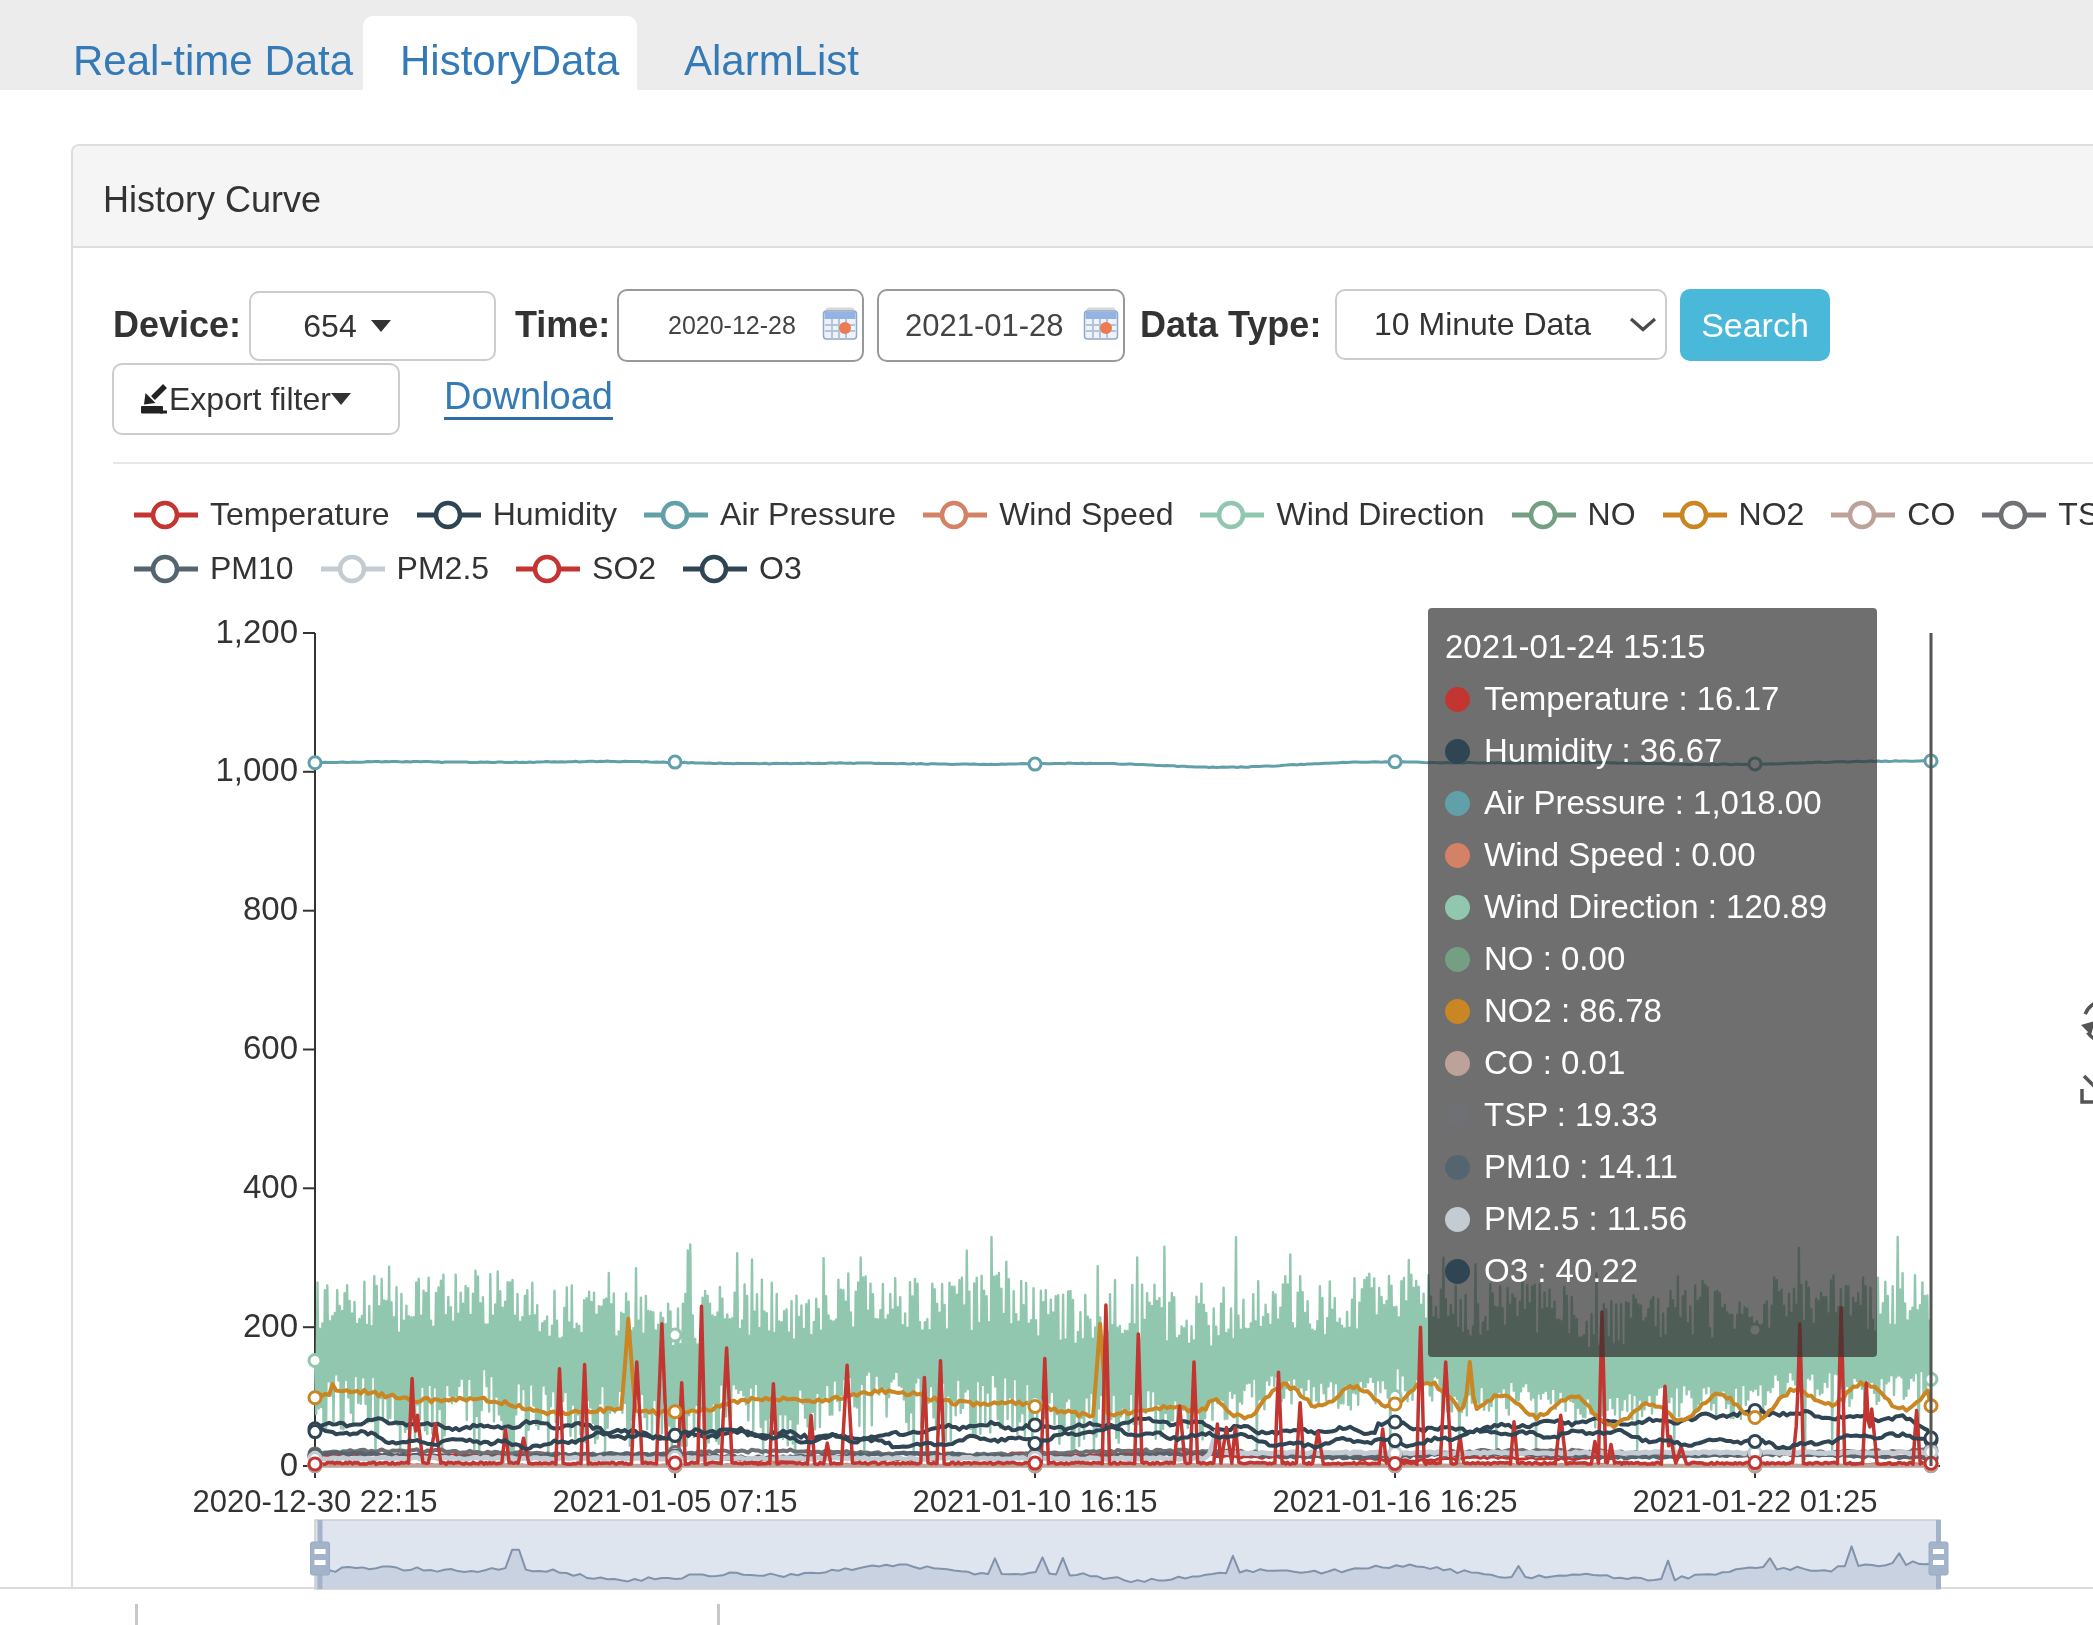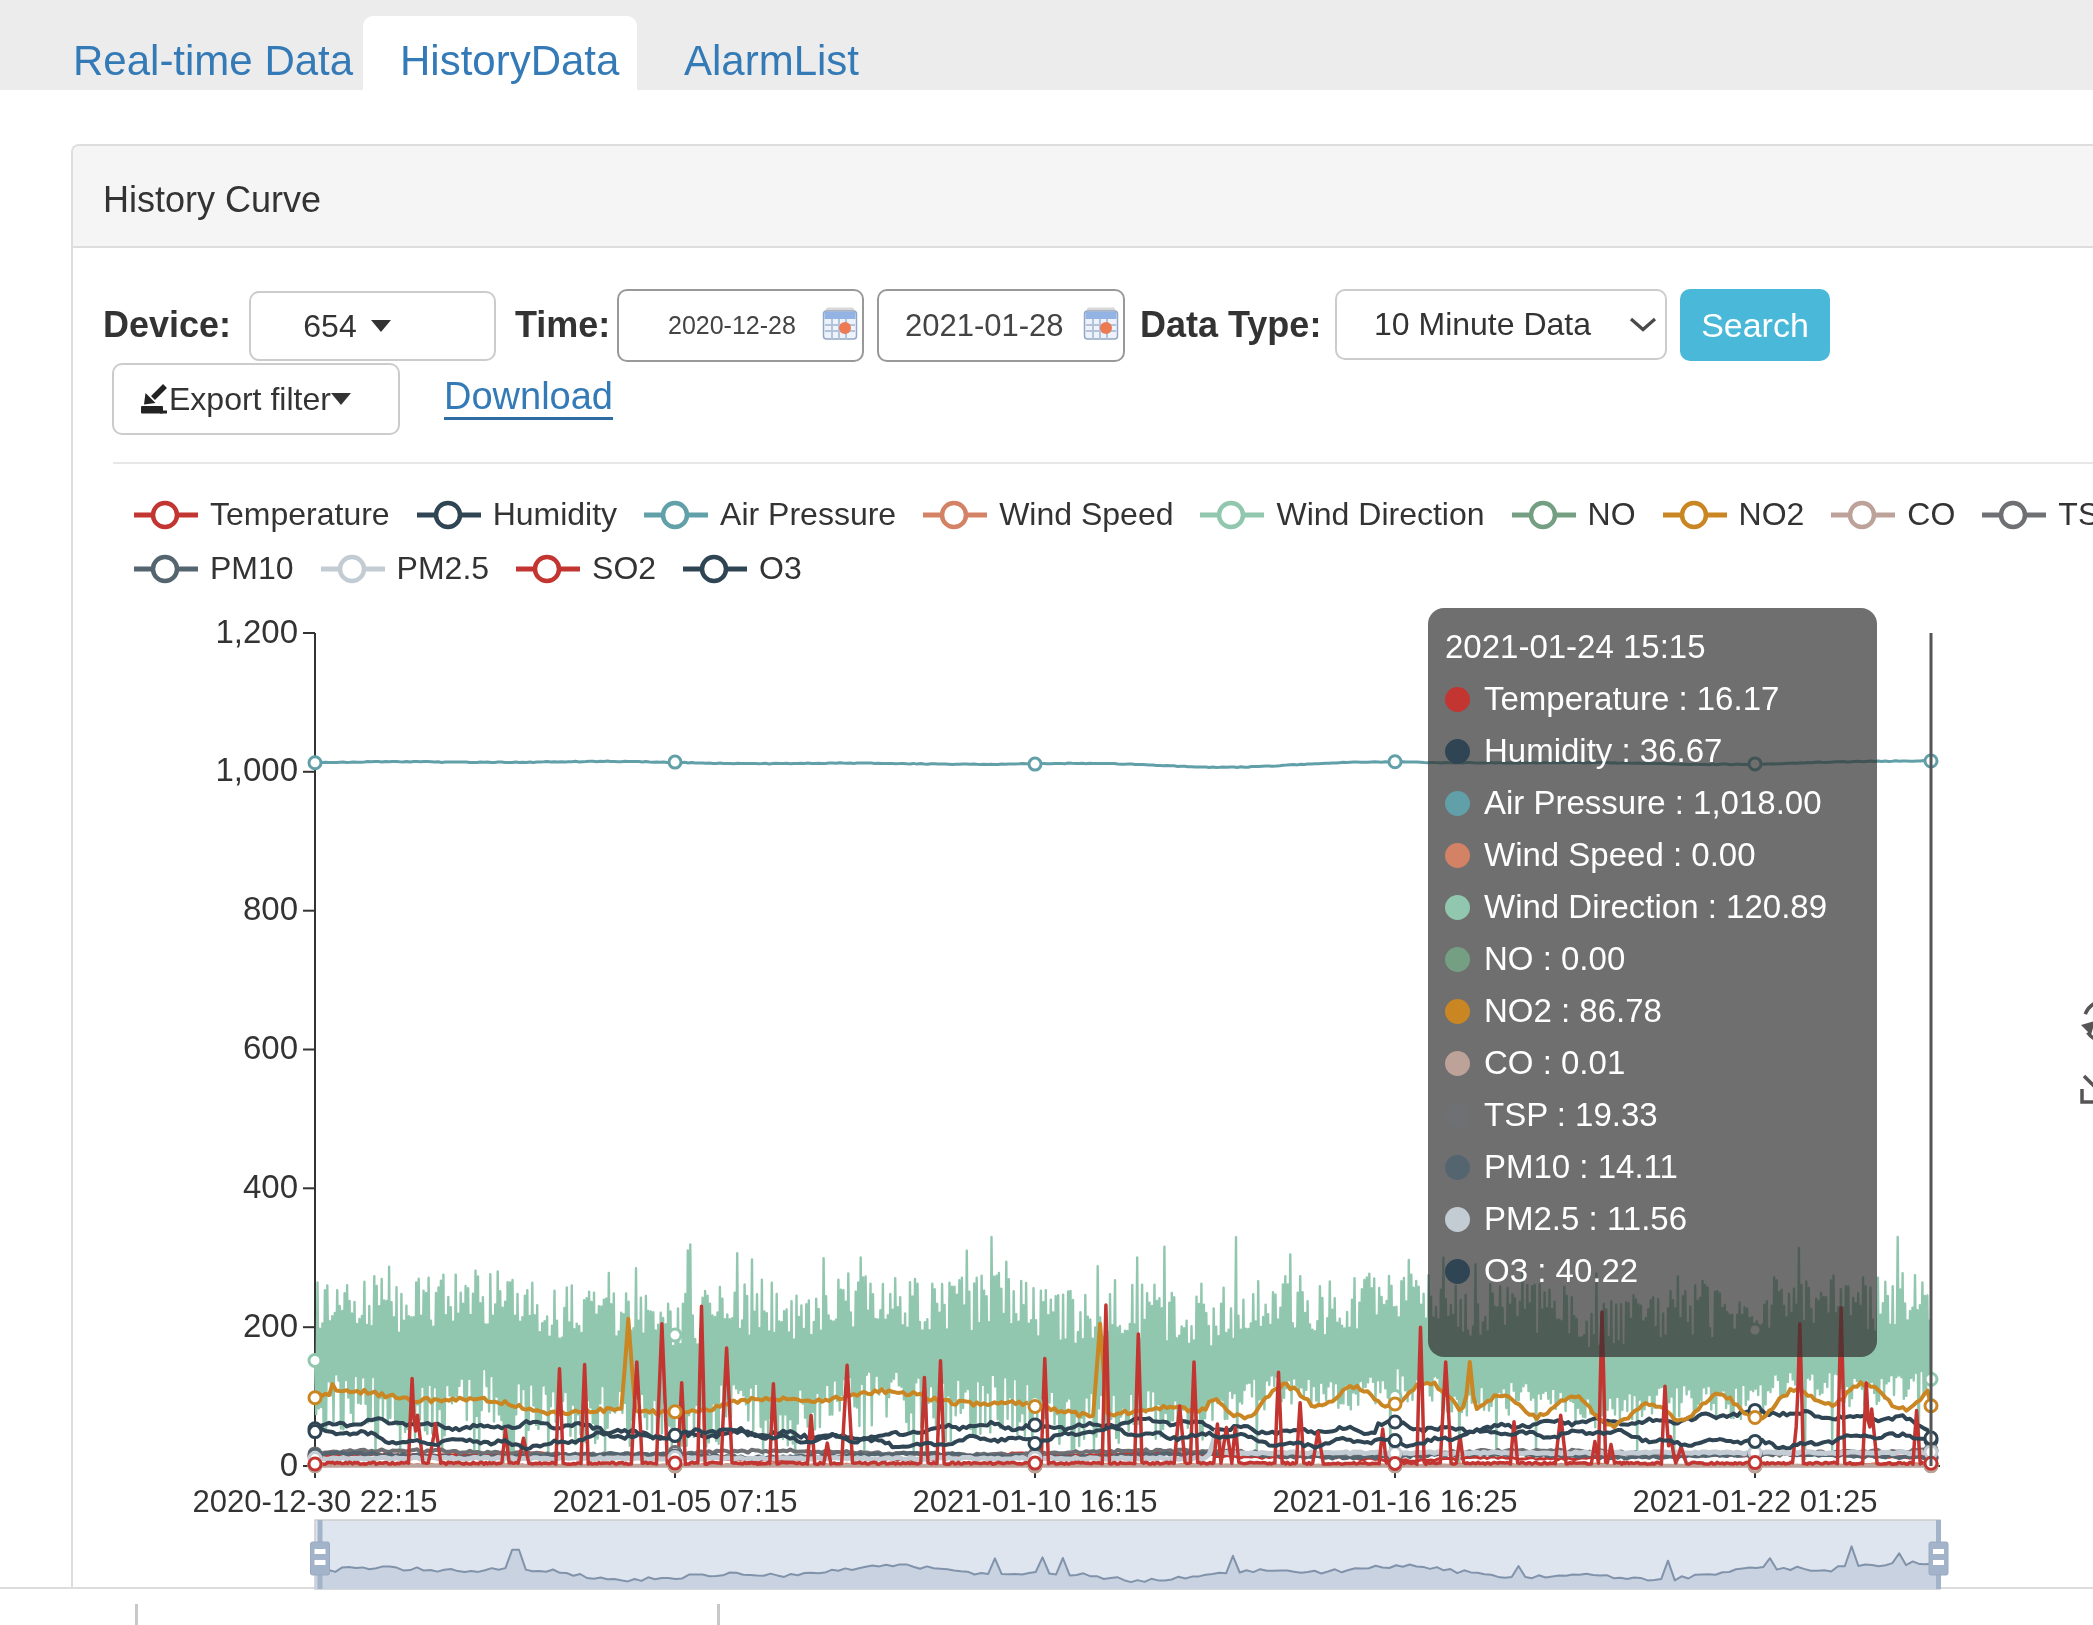--- a/index.html
+++ b/index.html
@@ -8,21 +8,21 @@
 .tabbar { left:0; top:0; width:2093px; height:90px; background:#ececec; }
 .tabactive { left:363px; top:16px; width:274px; height:74px; background:#fff; border-radius:10px 10px 0 0; }
 .tab { font-size:42px; color:#337ab7; top:37px; white-space:nowrap; }
 .panel { left:71px; top:144px; width:2042px; height:1443px; border:2px solid #ddd; border-right:none; border-bottom:none; border-radius:8px 0 0 0; }
 .phead { left:73px; top:146px; width:2040px; height:102px; background:#f5f5f5; border-bottom:2px solid #ddd; border-radius:6px 0 0 0; font-size:36px; color:#333; line-height:108px; padding-left:30px; }
 .lbl { font-size:36px; font-weight:bold; color:#333; white-space:nowrap; }
 .inp { background:#fff; border:2px solid #ccc; border-radius:10px; }
 .caret { width:0; height:0; border-left:10px solid transparent; border-right:10px solid transparent; border-top:12px solid #333; display:inline-block; }
 .li { display:flex; align-items:center; gap:12px; font-size:32px; color:#333; white-space:nowrap; }
 .lrow { display:flex; gap:27px; align-items:center; }
-.tt { left:1428px; top:608px; width:449px; height:749px; background:rgba(50,50,50,0.7); border-radius:16px; color:#fff; font-size:33px; padding:13px 0 0 17px; z-index:6; }
+.tt { left:1428px; top:608px; width:449px; height:749px; background:rgba(50,50,50,0.7); border-radius:4px; color:#fff; font-size:33px; padding:13px 0 0 17px; z-index:6; }
 .tt .ttl { line-height:52px; }
 .tt .tr { line-height:52px; white-space:nowrap; }
 .dt { display:inline-block; width:25px; height:25px; border-radius:50%; margin-right:14px; vertical-align:-2px; }
 </style></head>
 <body>
 <svg class="abs" style="left:0;top:0;z-index:1" width="2093" height="1625" font-family="Liberation Sans, sans-serif">
 <line x1="315.0" y1="633.0" x2="315.0" y2="1467.0" stroke="#333" stroke-width="2"></line>
     <line x1="315.0" y1="1466.0" x2="1940.0" y2="1466.0" stroke="#333" stroke-width="2"></line>
     <line x1="303.0" y1="1466.0" x2="315.0" y2="1466.0" stroke="#333" stroke-width="2"></line>
     <text x="298.0" y="1464.0" font-size="33" fill="#333" text-anchor="end" dominant-baseline="central">0</text>
@@ -163,21 +163,21 @@
 
 <div class="abs tabbar" style="z-index:0"></div>
 <div class="abs tabactive" style="z-index:0"></div>
 <div class="abs tab" style="left:73px">Real-time Data</div>
 <div class="abs tab" style="left:400px">HistoryData</div>
 <div class="abs tab" style="left:684px">AlarmList</div>
 
 <div class="abs panel" style="z-index:0"></div>
 <div class="abs phead" style="z-index:0">History Curve</div>
 
-<div class="abs lbl" style="left:103px;top:304px">Device:</div>
+<div class="abs lbl" style="left:113px;top:304px">Device:</div>
 <div class="abs inp" style="left:249px;top:291px;width:247px;height:70px;z-index:2"></div>
 <div class="abs" style="left:249px;top:291px;width:196px;height:70px;display:flex;align-items:center;justify-content:center;gap:14px;font-size:32px;color:#333;z-index:2">654 <span class="caret"></span></div>
 
 <div class="abs lbl" style="left:515px;top:304px">Time:</div>
 <div class="abs inp" style="left:617px;top:289px;width:247px;height:73px;border-color:#999;z-index:2"></div>
 <div class="abs" style="left:668px;top:289px;height:87px;line-height:73px;font-size:25px;color:#444;z-index:2">2020-12-28</div>
 <svg style="position:absolute;left:822px;top:306px;z-index:3" width="36" height="35" viewBox="0 0 36 35">
 <rect x="4" y="1.5" width="28" height="5" rx="1.5" fill="#d8d8d8"></rect>
 <rect x="1.5" y="5" width="33" height="28" rx="3" fill="#eef3fb" stroke="#93a7c4" stroke-width="1.5"></rect>
 <path d="M2.5,6 h31 v7 h-31 z" fill="#92b3e4"></path>

